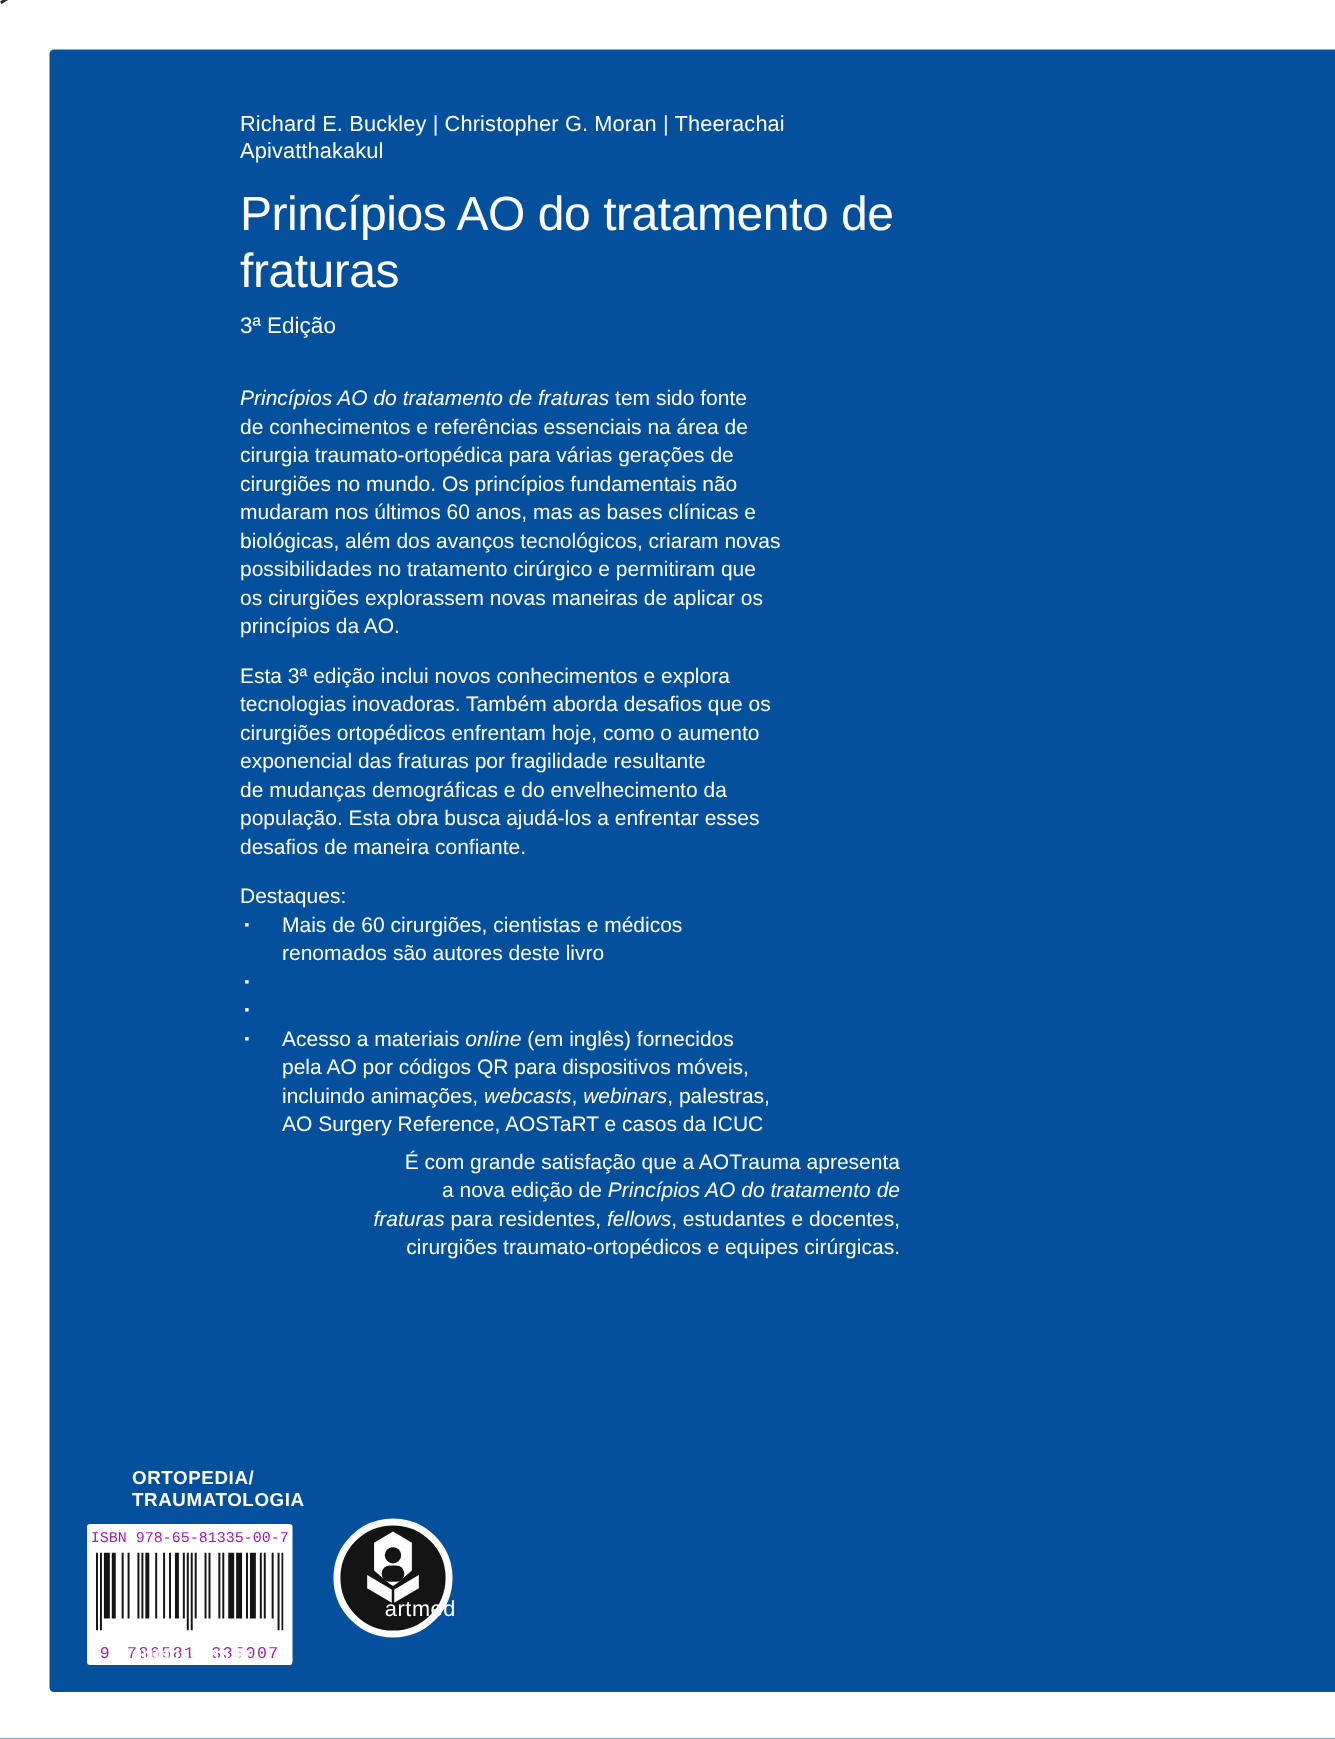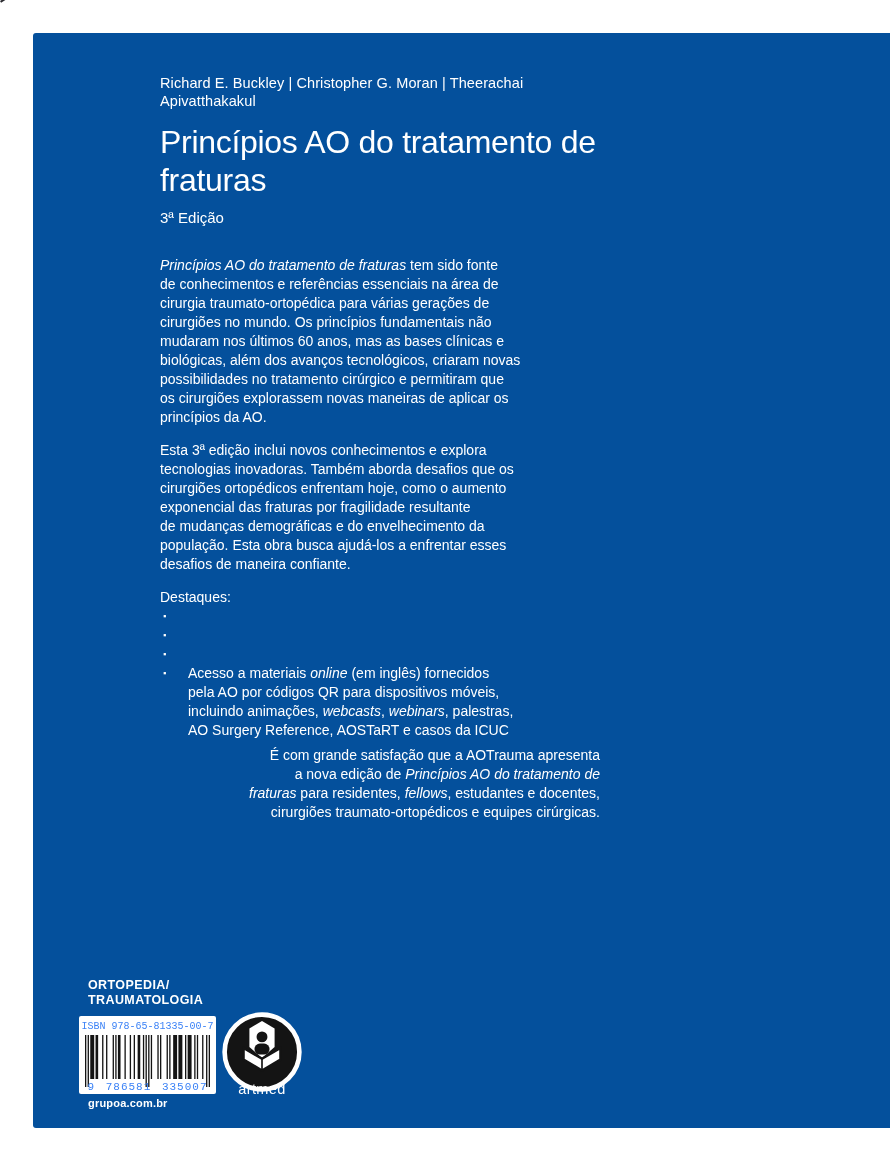--- a/index.html
+++ b/index.html
@@ -23,36 +23,36 @@
   .hl-heading{font-size:14px;line-height:19px;}
   .bullet-row{display:flex;font-size:14px;line-height:19px;}
   .bullet-dot{width:28px;flex:0 0 28px;font-size:9px;line-height:19px;padding-left:3px;box-sizing:border-box;}
   .bullet-text{white-space:pre-line;}
   .closing{margin-top:6px;margin-bottom:14px;text-align:right;}
   .category{
     position:absolute;left:55px;top:945px;font-size:12.5px;font-weight:bold;
     line-height:15px;letter-spacing:.4px;
   }
   .barcode-box{
-    position:absolute;left:46px;top:983px;width:137px;height:78px;
-    background:#ffffff;border-radius:2px;color:#3b82f6;
+    position:absolute;left:25px;top:983px;width:137px;height:94px;
+    background:#ffffff;border-radius:2px;color:#a21caf;
   }
   .isbn-label{
     position:absolute;top:5px;left:0;right:0;text-align:center;
     font-family:"Liberation Mono", monospace;font-size:10px;letter-spacing:0;white-space:nowrap;
   }
   .bars{position:absolute;left:6px;top:19px;width:125px;height:52px;}
   .barcode-digits{
     position:absolute;left:0;right:0;bottom:1px;text-align:center;
     font-family:"Liberation Mono", monospace;font-size:11px;letter-spacing:1px;word-spacing:3px;white-space:nowrap;
   }
   .logo{position:absolute;left:187px;top:977px;width:84px;height:84px;}
   .logo svg{position:absolute;left:0;top:0;width:84px;height:84px;}
   .logo-text{
-    position:absolute;left:0;right:0;top:71px;text-align:center;
+    position:absolute;left:0;right:0;top:55px;text-align:right;
     color:#ffffff;font-size:14.5px;letter-spacing:.4px;
   }
   .website{position:absolute;left:55px;top:1064px;font-size:11px;font-weight:bold;letter-spacing:.2px;}
 </style>
 </head>
 <body>
 
 <div>
 
   <div class="corner-mark"></div>
@@ -79,20 +79,22 @@
 exponencial das fraturas por fragilidade resultante
 de mudanças demográficas e do envelhecimento da
 população. Esta obra busca ajudá-los a enfrentar esses
 desafios de maneira confiante.</span></p>
 
       <div>
         <div class="hl-heading">Destaques:</div>
 
         <div class="bullet-row">
           <span class="bullet-dot">▪</span>
+          <span class="bullet-text"><span>Mais de 60 cirurgiões, cientistas e médicos
+renomados são autores deste livro</span></span>
         </div>
         <div class="bullet-row">
           <span class="bullet-dot">▪</span>
         </div>
         <div class="bullet-row">
           <span class="bullet-dot">▪</span>
         </div>
         <div class="bullet-row">
           <span class="bullet-dot">▪</span>
           <span class="bullet-text"><span>Acesso a materiais </span><span style="font-style: italic;">online</span><span> (em inglês) fornecidos

